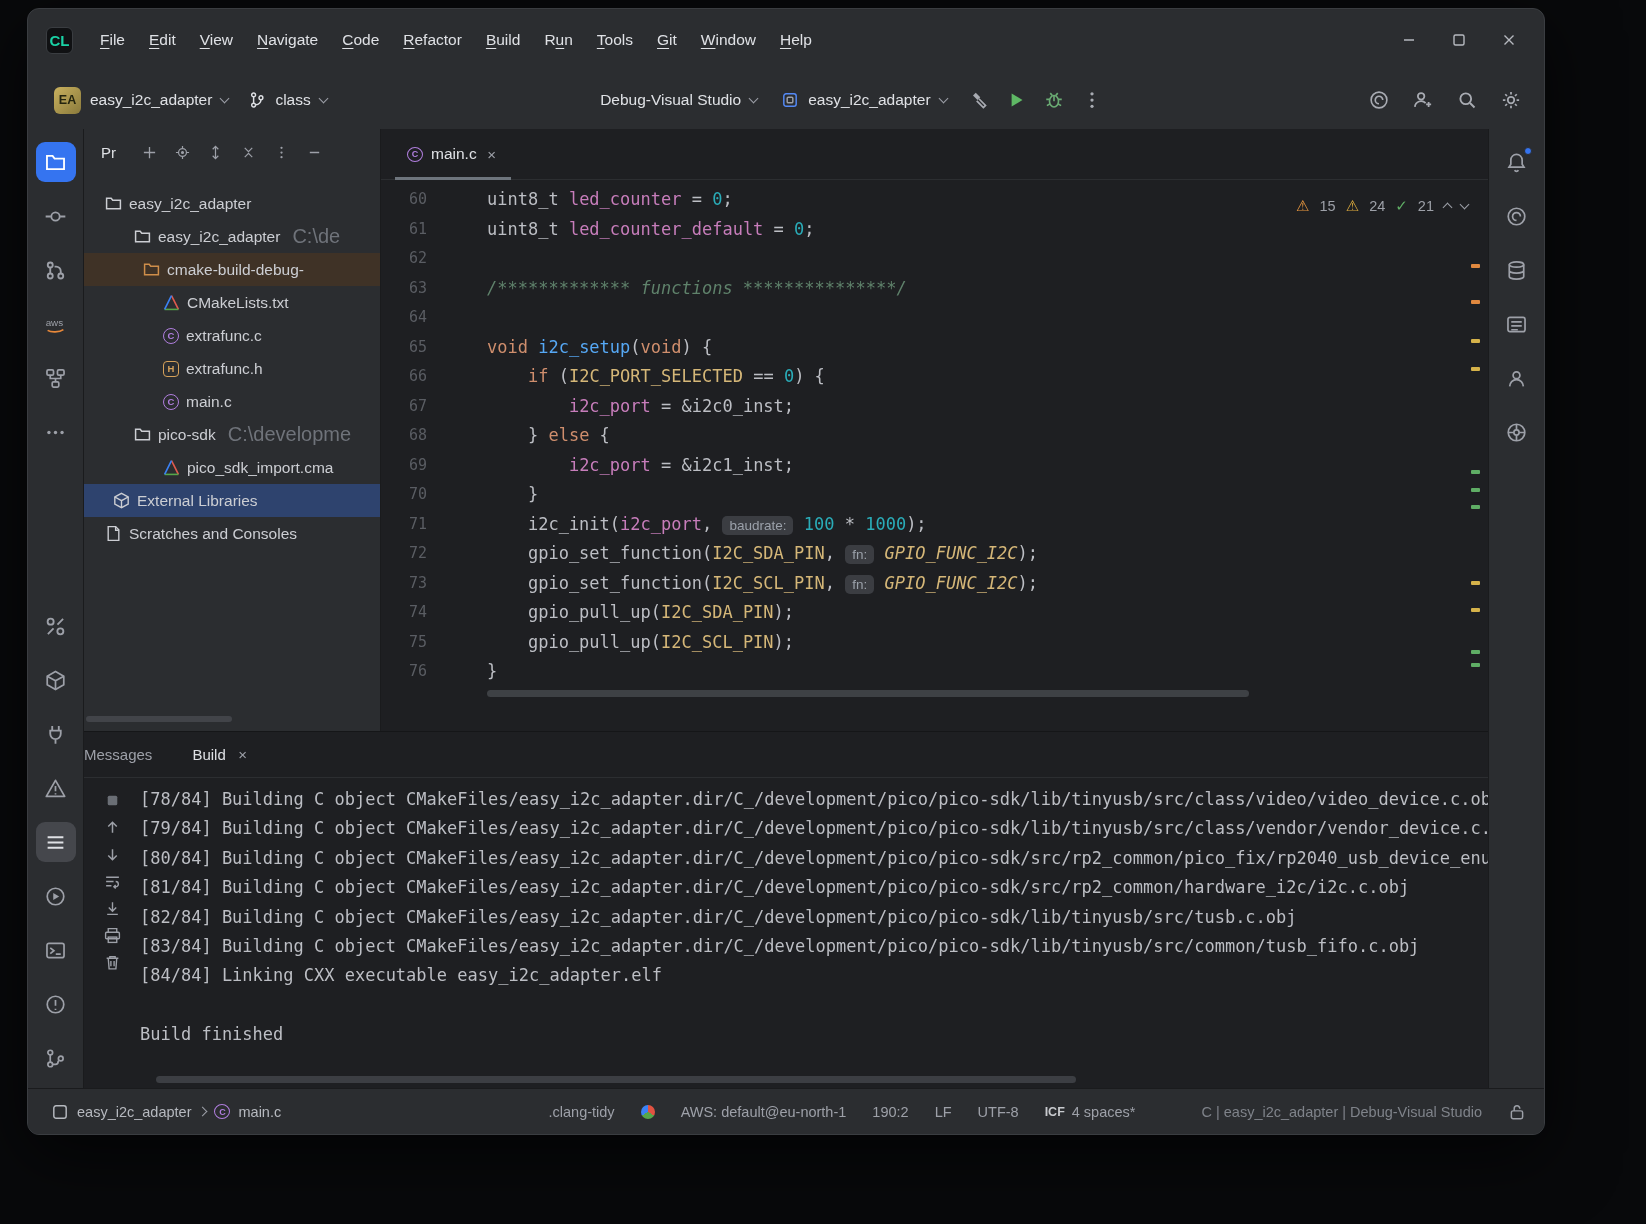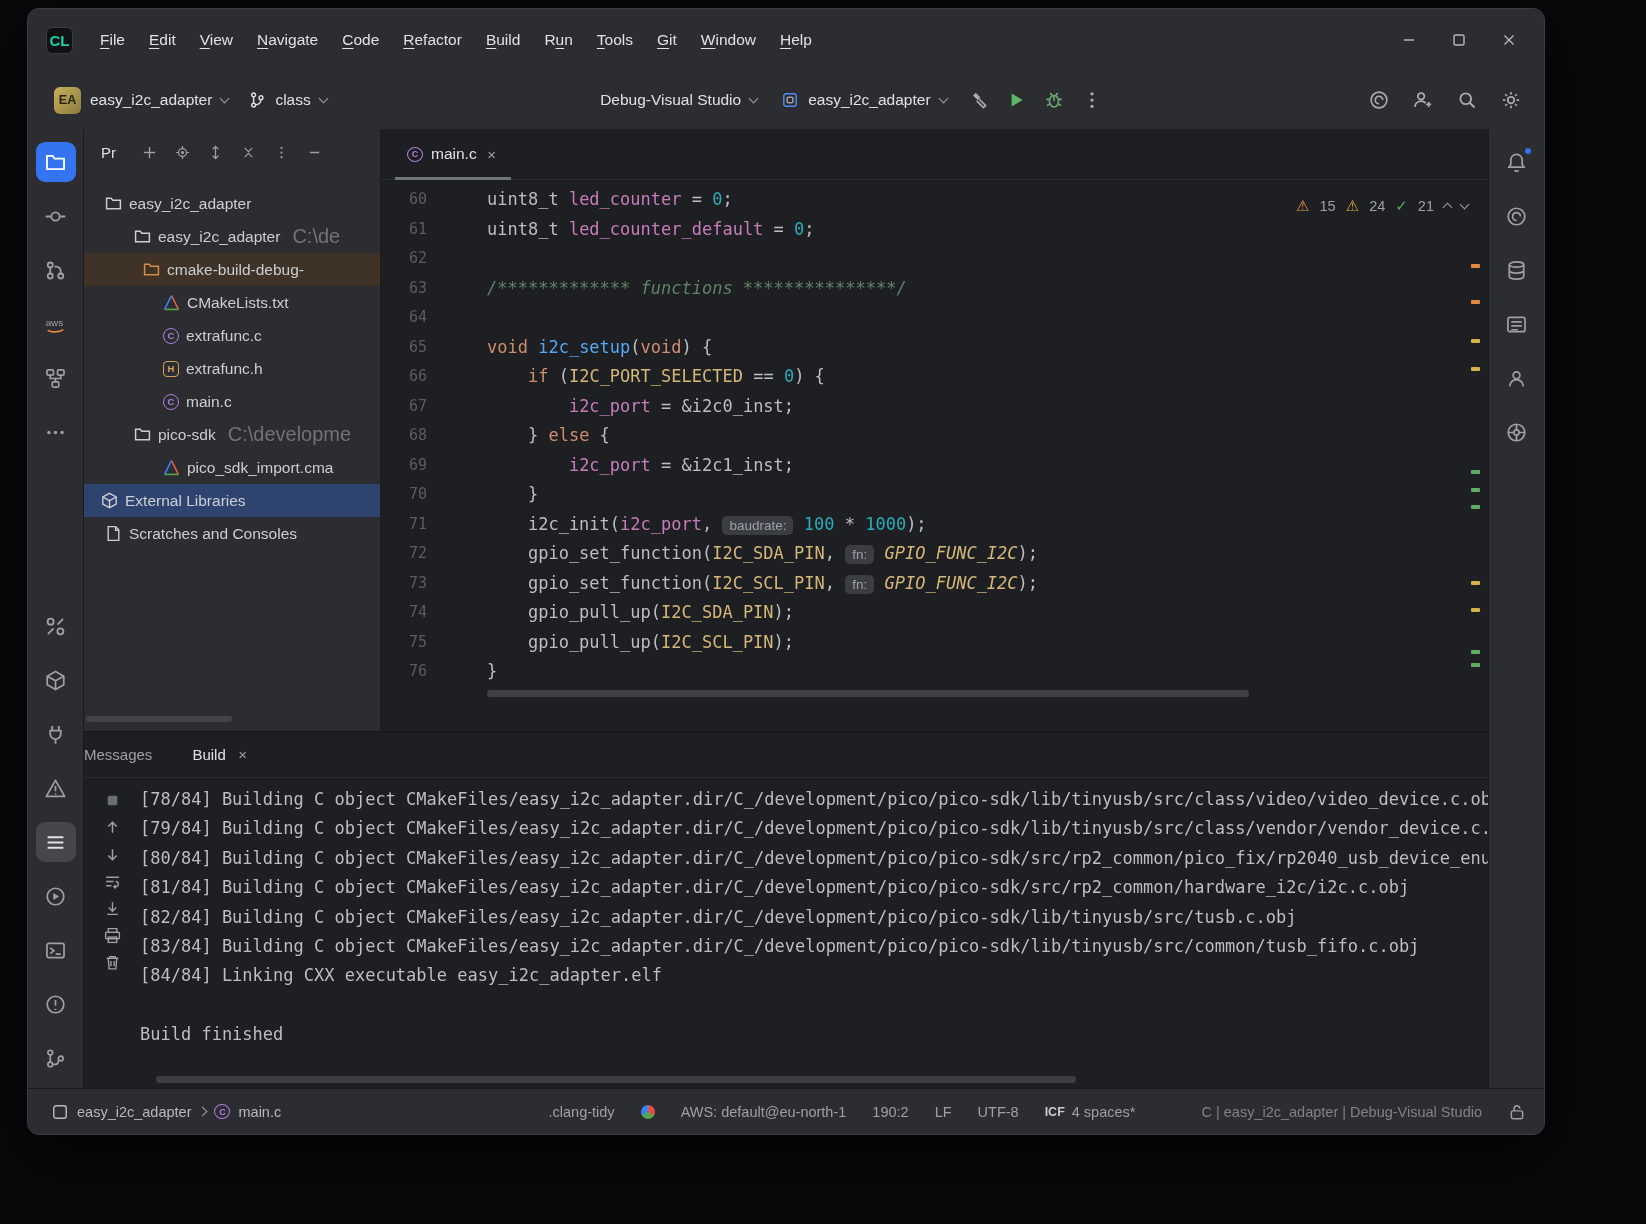--- a/index.html
+++ b/index.html
@@ -495,21 +495,21 @@
                 <span class="chev hidden"></span>
                 <span class="ic">
                   <svg viewBox="0 0 16 16" stroke-width="1.5" fill="none">
                     <path d="M8 1.5 14.5 14.5" stroke="#e05a4e"></path>
                     <path d="M14.5 14.5H1.5" stroke="#57a64a"></path>
                     <path d="M1.5 14.5 8 1.5" stroke="#3b82f6"></path>
                   </svg>
                 </span>
                 <span>pico_sdk_import.cma</span>
               </div>
-              <div class="tree-row sel" style="padding-left: 10px;">
+              <div class="tree-row sel" style="padding-left: 22px;">
                 <span class="chev closed"></span>
                 <span class="ic">
                   <svg viewBox="0 0 16 16" fill="none" stroke="currentColor" stroke-width="1.3">
                     <path d="M8 1.2 14.3 4.7v6.6L8 14.8 1.7 11.3V4.7z"></path>
                     <path d="M1.7 4.7 8 8.2l6.3-3.5M8 8.2v6.6"></path>
                   </svg>
                 </span>
                 <span>External Libraries</span>
               </div>
               <div class="tree-row" style="padding-left: 14px;">

